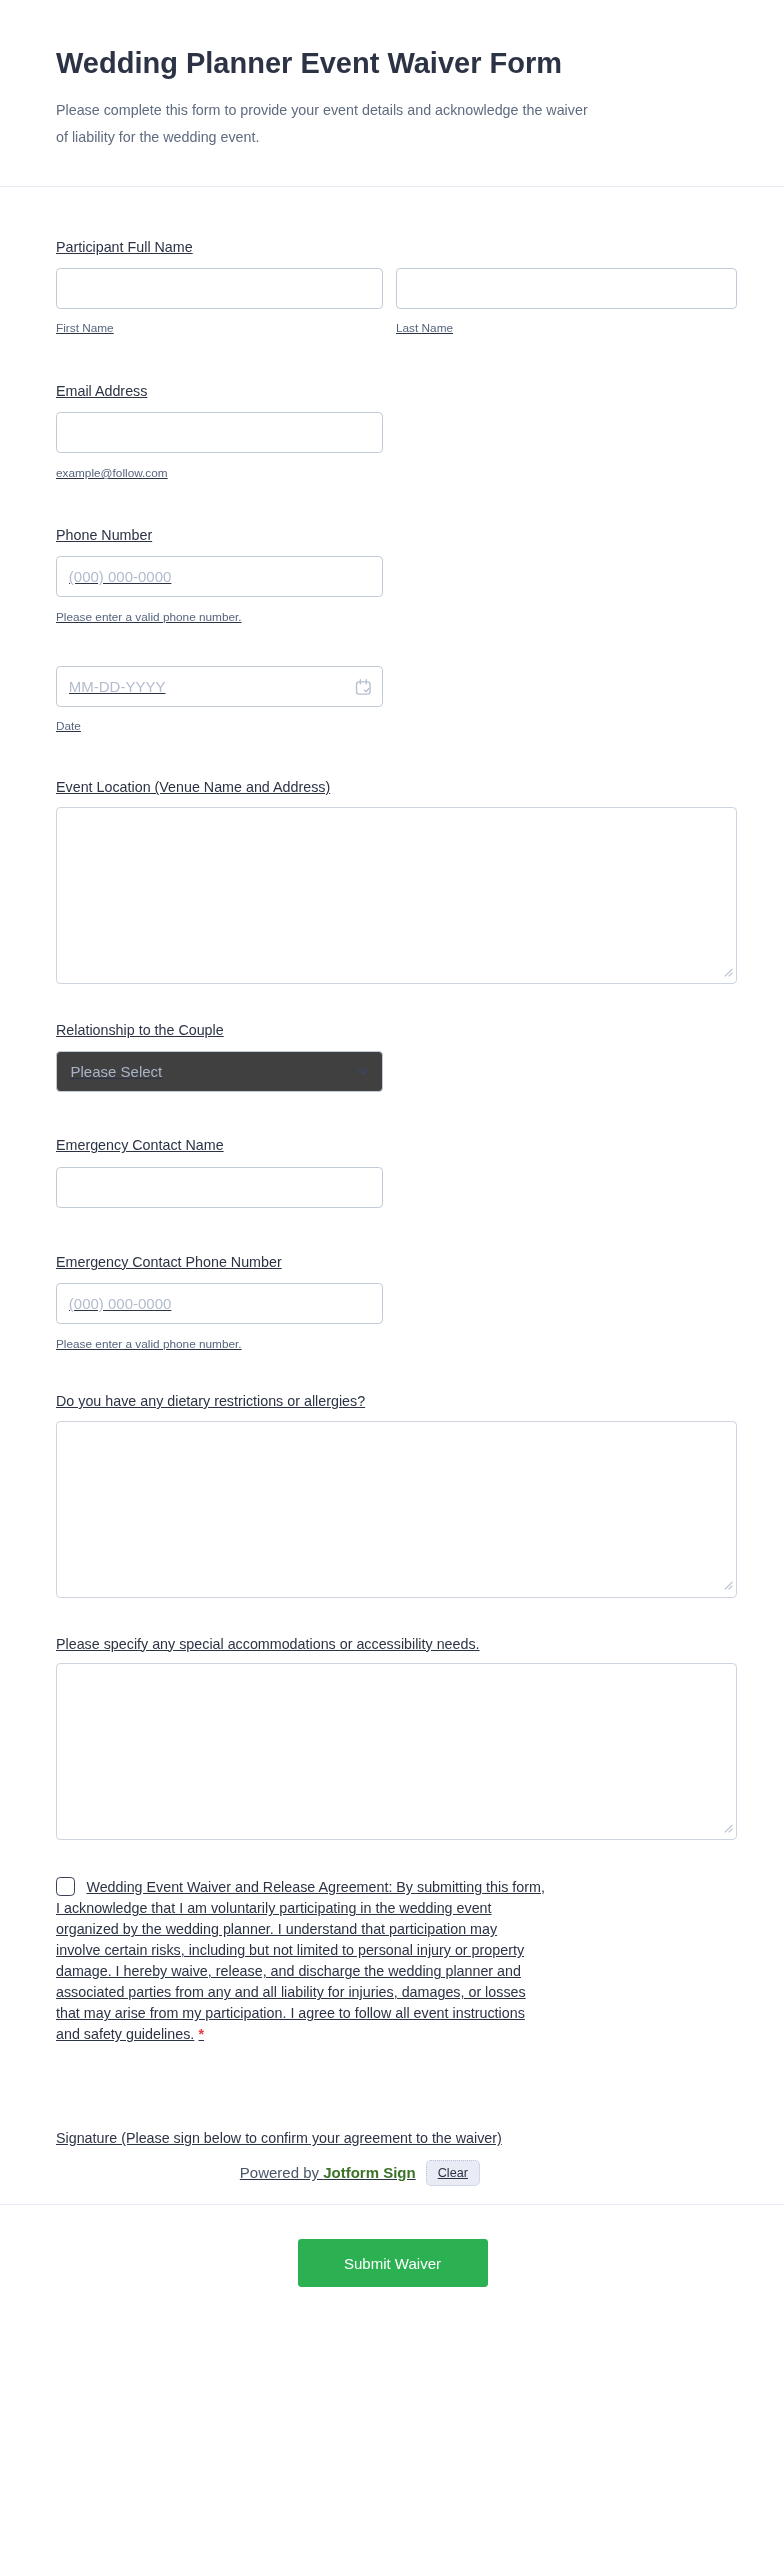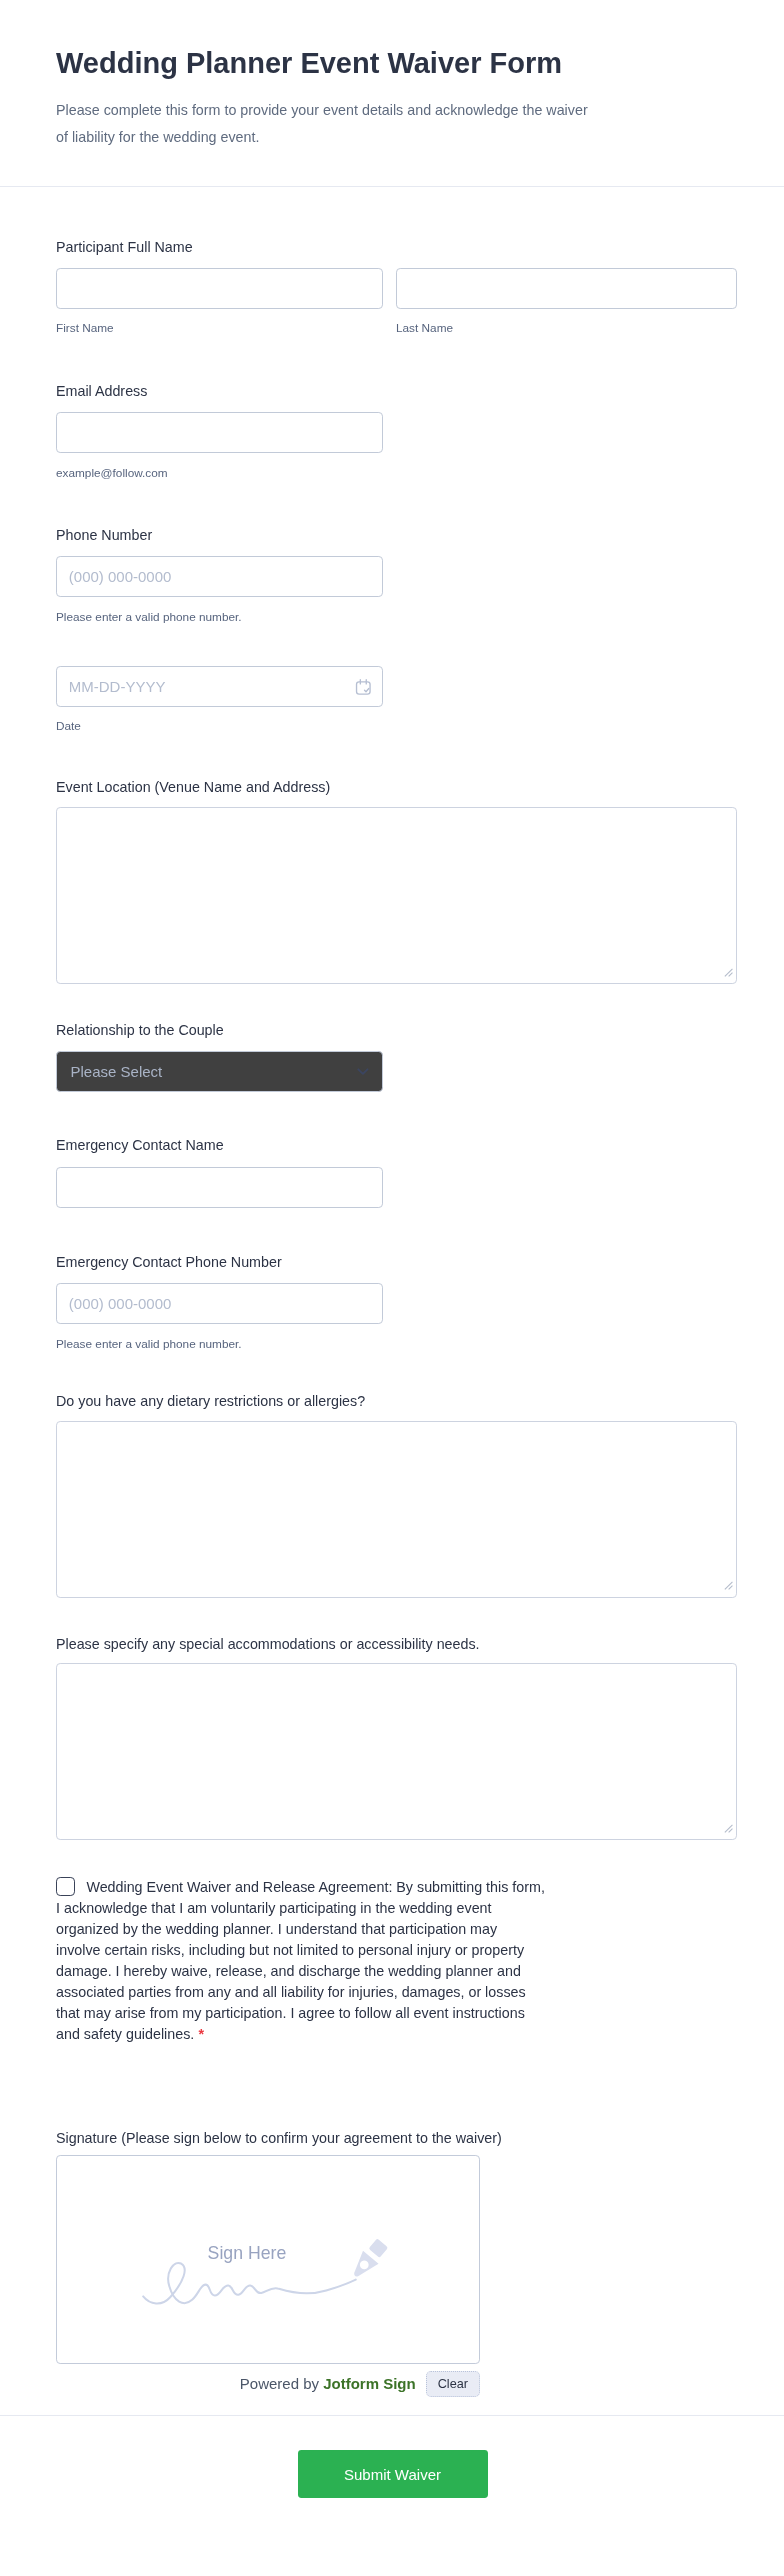--- a/index.html
+++ b/index.html
@@ -23,21 +23,21 @@
     color: #5f6b7f;
     white-space: pre-line;
   }
   .divider {
     border: none;
     border-top: 0.8px solid #e6e9f1;
     height: 0;
     width: 100%;
   }
   .form-body { padding: 51px 48px 0 56px; }
-  .question { margin-bottom: 47px; }
+  .question { margin-bottom: 47px; text-decoration: underline; }
   .q-label {
     display: block;
     font-size: 14.3px;
     font-weight: 500;
     line-height: 18.6px;
     color: #2c3345;
     margin-bottom: 11.8px;
   }
   .q-label.tight { margin-bottom: 10px; }
   .text-input {
@@ -289,31 +289,20 @@
 involve certain risks, including but not limited to personal injury or property
 damage. I hereby waive, release, and discharge the wedding planner and
 associated parties from any and all liability for injuries, damages, or losses
 that may arise from my participation. I agree to follow all event instructions
 and safety guidelines.</span><span class="required-star">*</span>
     </p>
   </section>
 
   <section class="question signature-q">
     <span class="q-label">Signature (Please sign below to confirm your agreement to the waiver)</span>
-    <div class="sig-box">
-      <svg class="sig-watermark" width="253" height="81" viewBox="0 0 300 96">
-        <text x="125" y="30" text-anchor="middle" font-size="21" fill="#98a3c0">Sign Here</text>
-        <path d="M2,74 C10,84 24,86 34,75 C50,57 56,40 47,35 C38,31 28,46 33,62 C38,80 50,87 60,78 C68,71 70,60 76,60 C82,60 80,73 87,73 C94,73 96,60 103,61 C109,62 108,73 115,72 C121,71 123,60 129,61 C135,62 135,71 142,70 C148,69 154,62 163,65 C176,69 196,74 219,67 C236,62 246,58 254,54" fill="none" stroke="#cdd5e8" stroke-width="2.4" stroke-linecap="round"></path>
-        <g transform="translate(268,32) rotate(40)">
-          <rect x="-8.5" y="-28" width="17" height="16" rx="2.5" fill="#d9deee"></rect>
-          <path d="M-12,-6 L12,-6 L3,21 Q0,25 -3,21 Z" fill="#d9deee"></path>
-          <circle cx="0" cy="6" r="5.2" fill="#ffffff"></circle>
-        </g>
-      </svg>
-    </div>
     <div class="sig-footer">
       <span class="powered"><span>Powered by</span> <b>Jotform Sign</b></span>
       <button class="clear-btn">Clear</button>
     </div>
   </section>
 
 </main>
 
 <hr class="divider">
 

